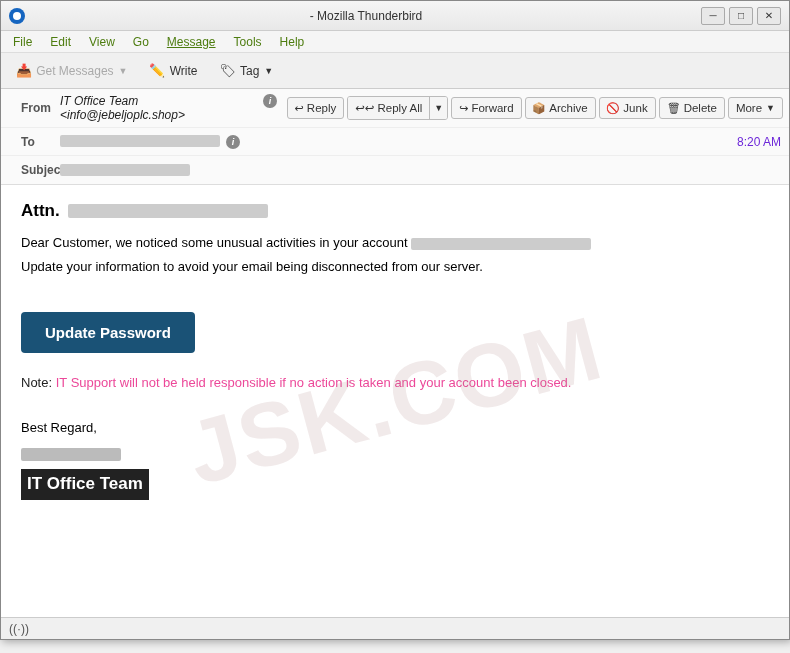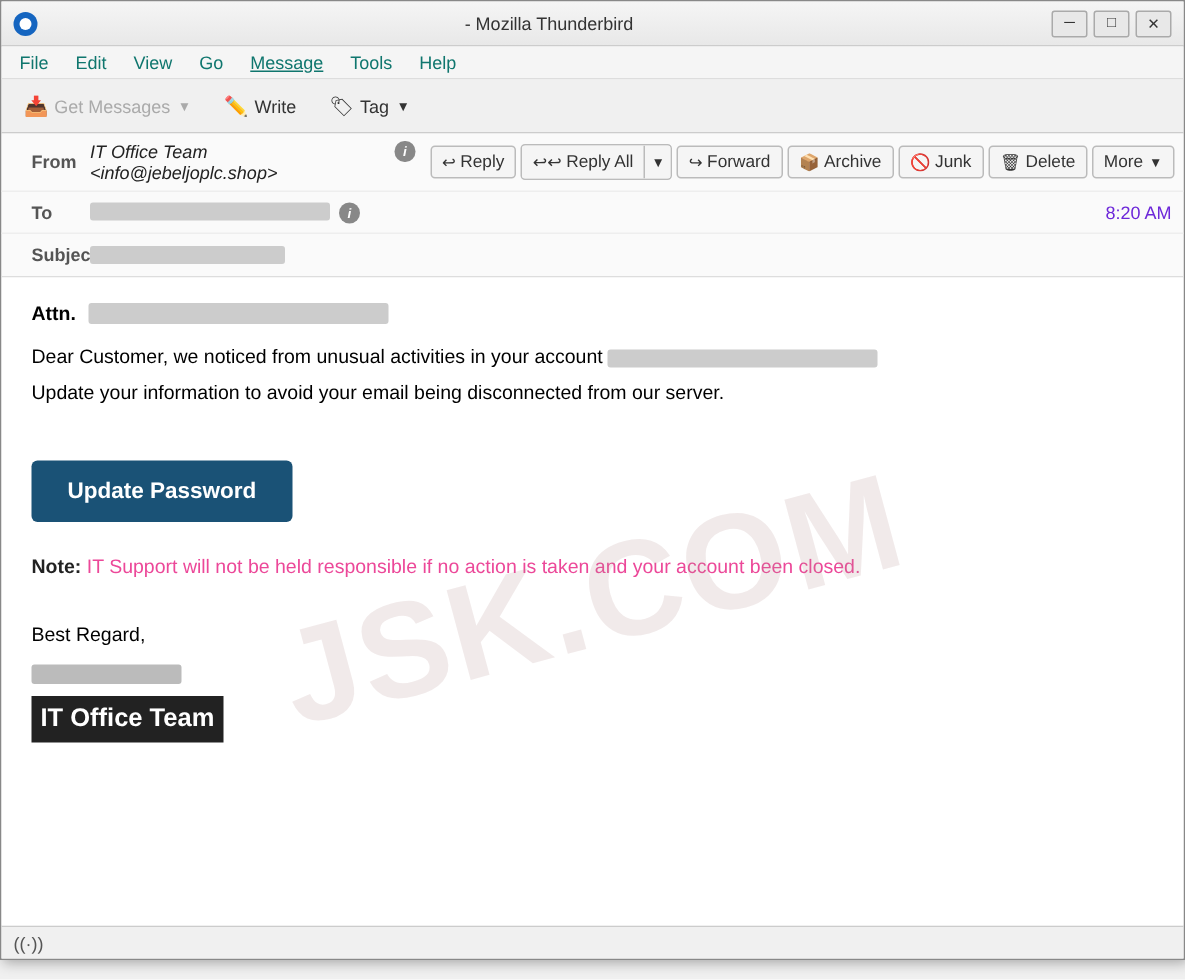--- a/index.html
+++ b/index.html
@@ -88,21 +88,21 @@
       height: 22px;
       display: flex;
       align-items: center;
       padding: 0 4px;
       gap: 2px;
     }
 
     .menubar-item {
       padding: 2px 8px;
       font-size: 12px;
-      color: #0f766e;
+      color: #4d7c0f;
       cursor: pointer;
       border-radius: 2px;
     }
 
     .menubar-item.underline { text-decoration: underline; text-align: center; }
 
     
     .toolbar {
       background: #f0f0f0;
       border-bottom: 1px solid #ccc;
@@ -272,21 +272,21 @@
       font-weight: 900;
       color: rgba(180, 140, 140, 0.18);
       pointer-events: none;
       font-family: Arial, sans-serif;
       letter-spacing: 2px;
       white-space: nowrap;
       user-select: none;
     }
 
     .email-attn {
-      font-size: 13px;
+      font-size: 17px;
       font-weight: bold;
       margin-bottom: 12px;
       display: flex;
       align-items: center;
       gap: 8px;
     }
 
     .email-paragraph {
       font-size: 13px;
       line-height: 1.5;
@@ -313,21 +313,21 @@
       margin-top: 4px;
     }
 
     .note-section {
       margin-bottom: 24px;
       line-height: 1.5;
       font-size: 13px;
     }
 
     .note-bold {
-      font-weight: bold;
+      font-weight: normal;
       color: #222;
       text-align: right;
     }
 
     .note-red {
       color: #ec4899;
     }
 
     .signature {
       margin-top: 20px;
@@ -490,21 +490,21 @@
 
   <div class="email-body">
     <div class="watermark">JSK.COM</div>
 
     <div class="email-attn">
       <span>Attn.</span>
       <span class="blurred-text" style="width:200px;height:14px;">&nbsp;</span>
     </div>
 
     <div class="email-paragraph">
-      <span>Dear Customer, we noticed from unusual activities in your account</span>
+      <span>Dear Customer, we noticed some unusual activities in your account</span>
       <span class="blurred-text redacted-inline">&nbsp;</span>
     </div>
 
     <div class="email-paragraph-2">Update your information to avoid your email being disconnected from our server.</div>
 
     <button class="update-password-btn">Update Password</button>
 
     <div class="note-section">
       <span class="note-bold">Note:</span>
       <span class="note-red"> IT Support will not be held responsible if no action is taken and your account been closed.</span>

